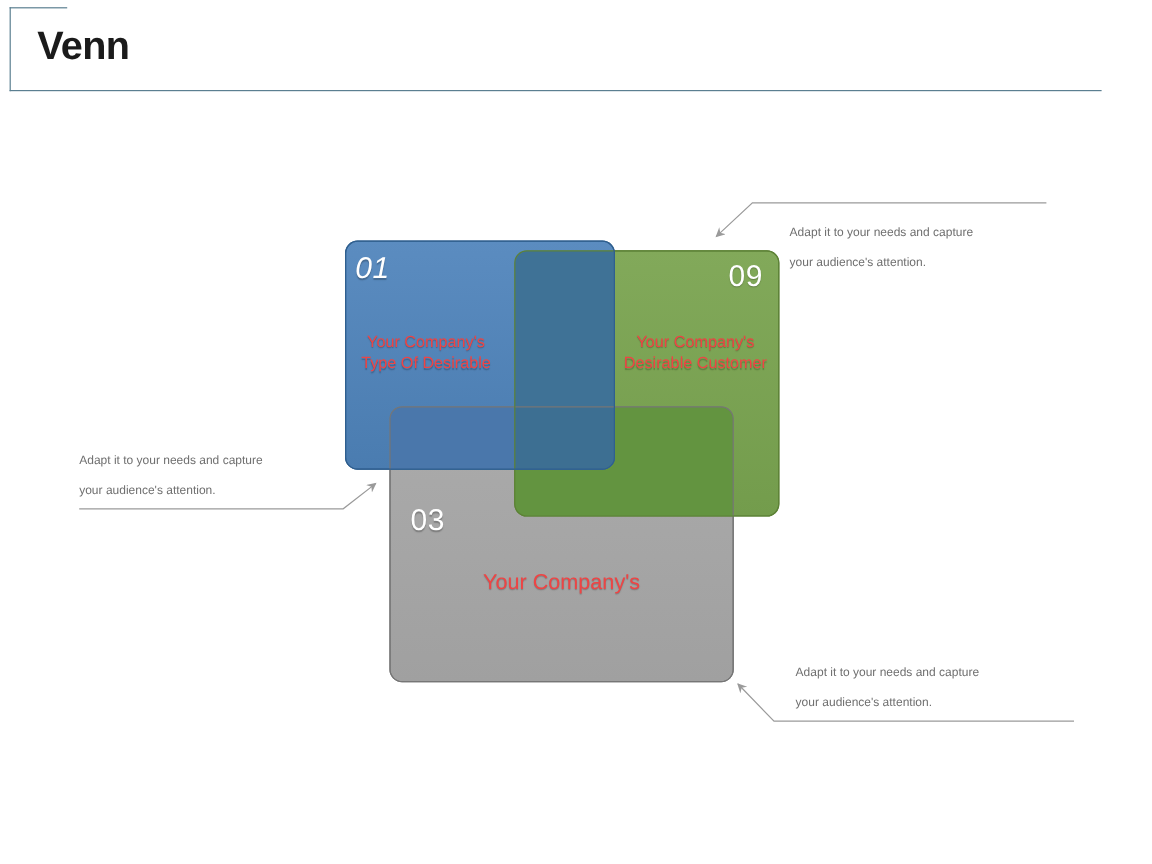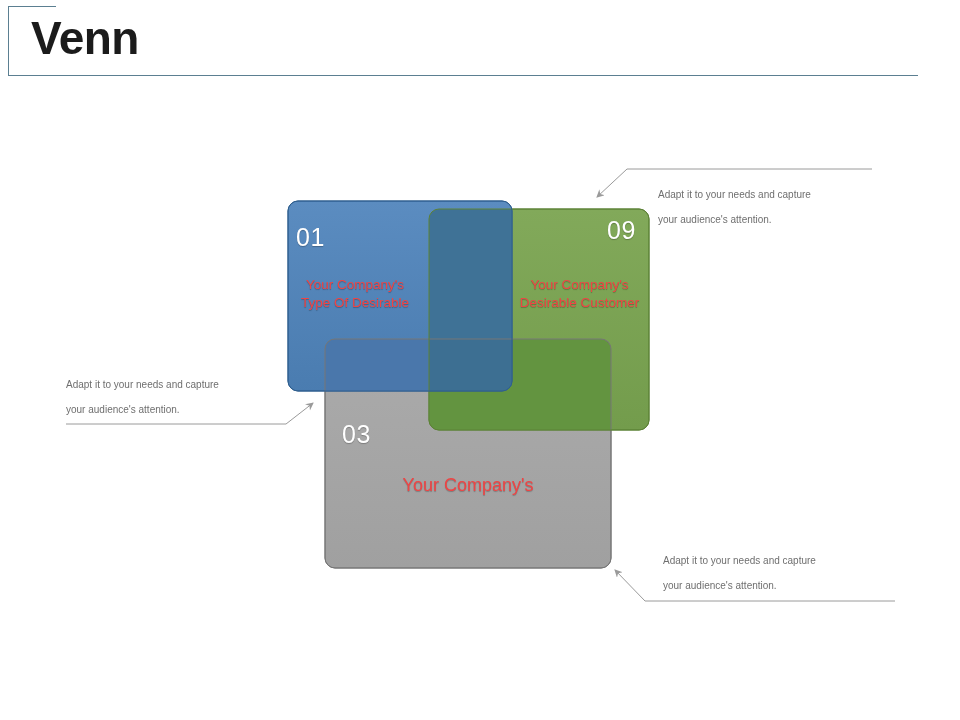--- a/index.html
+++ b/index.html
@@ -33,21 +33,21 @@
     left: -1px;
     top: 0;
     width: 48px;
     height: 1px;
     background: #5b7f91;
   }
   #page-title {
     position: absolute;
     left: 22px;
     top: 2px;
-    font-size: 46px;
+    font-size: 33px;
     font-weight: bold;
     color: #1b1b1b;
     letter-spacing: -0.5px;
     line-height: 60px;
     white-space: nowrap;
   }
 
   
   #venn-stage {
     position: absolute;
@@ -173,21 +173,21 @@
 
     <g>
       <path d="M66,424 L286,424 L313,403" fill="none" stroke="#9a9a9a" stroke-width="1" marker-end="url(#arrowHead)"></path>
     </g>
 
     <g>
       <path d="M895,601 L645,601 L615,570" fill="none" stroke="#9a9a9a" stroke-width="1" marker-end="url(#arrowHead)"></path>
     </g>
   </svg>
 
-  <div class="shape-number" id="num-01" style="left:296px; top:223px;">01</div>
+  <div class="shape-number" id="num-01" style="left:296px; top:210px;font-style:italic;">01</div>
   <div class="shape-label" id="label-01" style="left:290px; top:276px; width:130px;">
     <div>Your Company's</div>
     <div>Type Of Desirable</div>
   </div>
 
   <div class="shape-number" id="num-02" style="left:607px; top:216px;">09</div>
   <div class="shape-label" id="label-02" style="left:512px; top:276px; width:135px;">
     <div>Your Company's</div>
     <div>Desirable Customer</div>
   </div>

